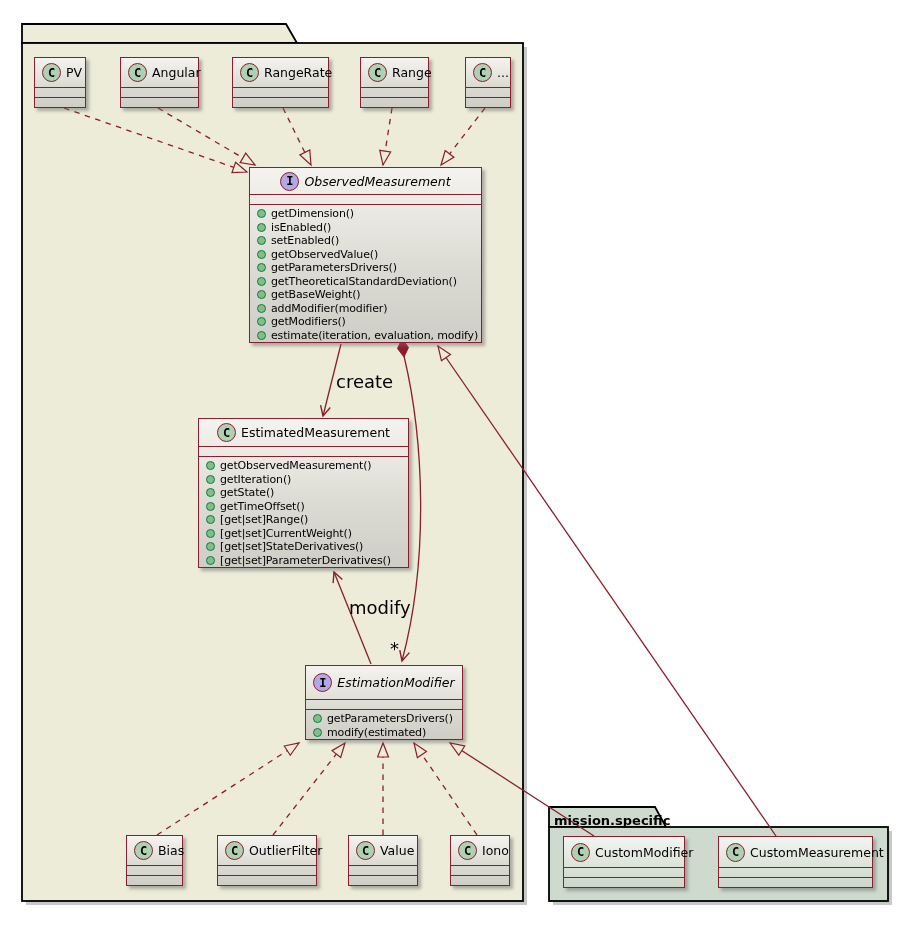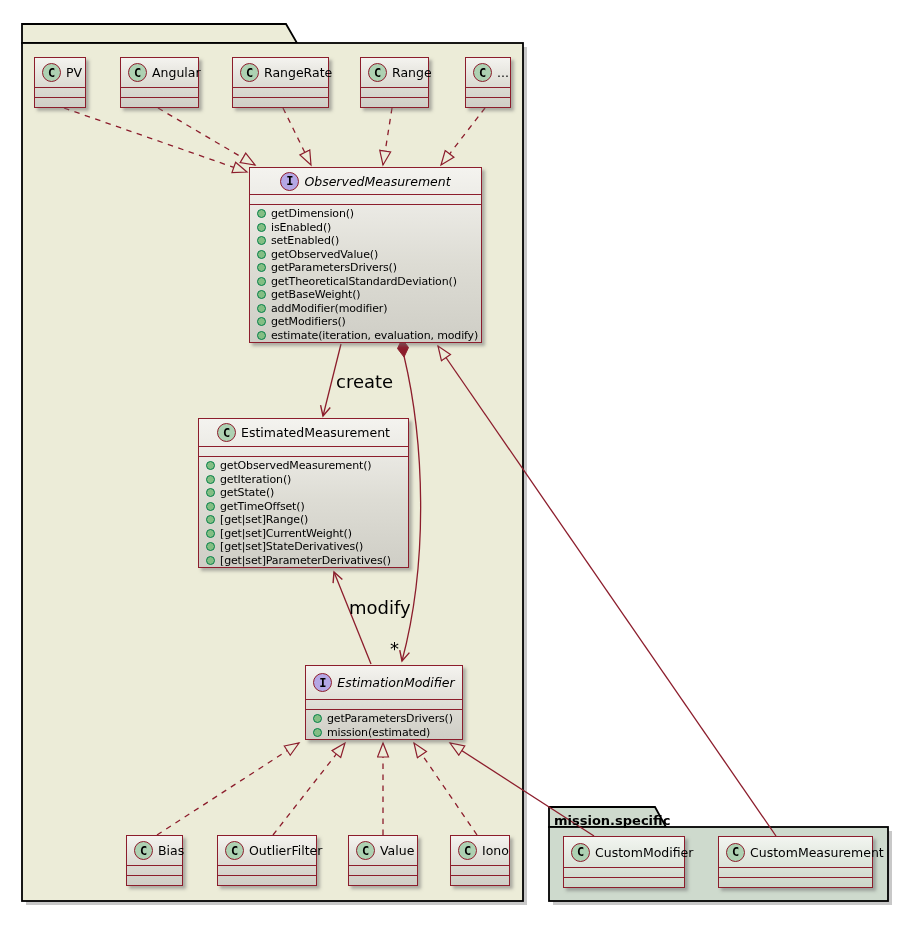--- a/index.html
+++ b/index.html
@@ -228,21 +228,21 @@
       <span class="cls-name">EstimationModifier</span>
     </div>
     <div class="comp"></div>
     <div class="members">
       <div class="member">
           <span class="dot"></span>
           <span>getParametersDrivers()</span>
         </div>
       <div class="member">
           <span class="dot"></span>
-          <span>mission(estimated)</span>
+          <span>modify(estimated)</span>
         </div>
     </div>
   </div>
 
   <div class="cls" style="left:126px;top:835px;width:57px;height:51px">
     <div class="cls-title">
       <span class="circ c-circ">C</span>
       <span class="cls-name">Bias</span>
     </div>
     <div class="comp"></div>

